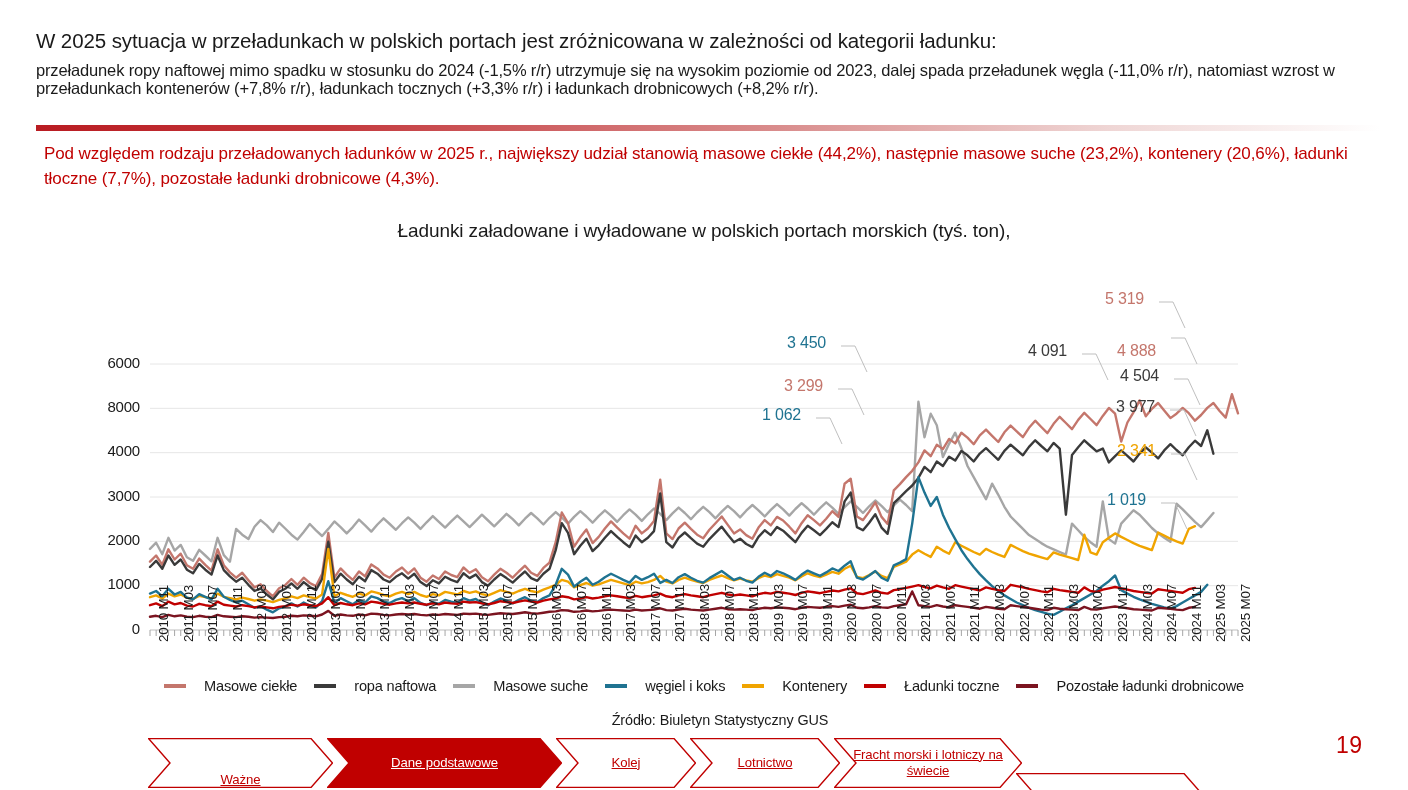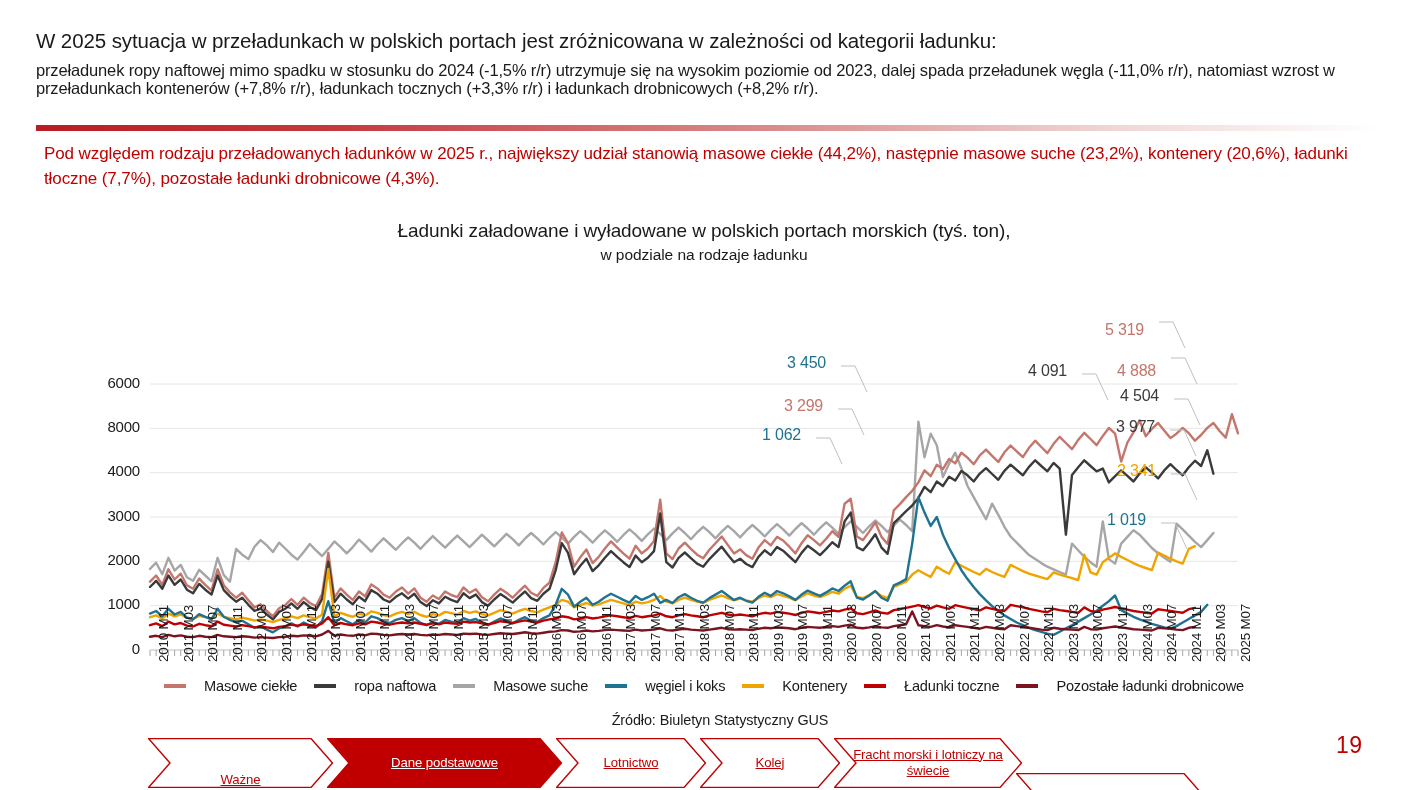--- a/index.html
+++ b/index.html
@@ -100,21 +100,20 @@
 
   <div class="hdr">
     <div class="hdr-title">W 2025 sytuacja w przeładunkach w polskich portach jest zróżnicowana w zależności od kategorii ładunku:</div>
     <div class="hdr-sub">przeładunek ropy naftowej mimo spadku w stosunku do 2024 (-1,5% r/r) utrzymuje się na wysokim poziomie od 2023, dalej spada przeładunek węgla (-11,0% r/r), natomiast wzrost w przeładunkach kontenerów (+7,8% r/r), ładunkach tocznych (+3,3% r/r) i ładunkach drobnicowych (+8,2% r/r).</div>
   </div>
   <div class="rule"></div>
   <div class="red-note">Pod względem rodzaju przeładowanych ładunków w 2025 r., największy udział stanowią masowe ciekłe (44,2%), następnie masowe suche (23,2%), kontenery (20,6%), ładunki tłoczne (7,7%), pozostałe ładunki drobnicowe (4,3%).</div>
 
   <div class="chart-wrap">
     <div class="chart-title">Ładunki załadowane i wyładowane w polskich portach morskich (tyś. ton),</div>
-    <div class="chart-sub">w podziale na rodzaje ładunku</div>
     <div class="plot-host" id="plot-host">
         <svg width="1408" height="400">
           <line x1="150" x2="1238" y1="372" y2="372" stroke="#BFBFBF" stroke-width="1"></line>
           <line x1="150" x2="1238" y1="327.6666666666667" y2="327.6666666666667" stroke="#E6E6E6" stroke-width="1"></line>
           <line x1="150" x2="1238" y1="283.33333333333337" y2="283.33333333333337" stroke="#E6E6E6" stroke-width="1"></line>
           <line x1="150" x2="1238" y1="239" y2="239" stroke="#E6E6E6" stroke-width="1"></line>
           <line x1="150" x2="1238" y1="194.66666666666669" y2="194.66666666666669" stroke="#E6E6E6" stroke-width="1"></line>
           <line x1="150" x2="1238" y1="150.33333333333331" y2="150.33333333333331" stroke="#E6E6E6" stroke-width="1"></line>
           <line x1="150" x2="1238" y1="106" y2="106" stroke="#E6E6E6" stroke-width="1"></line>
           <line x1="150" x2="150" y1="372" y2="378" stroke="#A6A6A6" stroke-width="1"></line>
@@ -361,21 +360,21 @@
         <div class="xlab" style="left: 1090.33px; top: 384px;">2023 M07</div>
         <div class="xlab" style="left: 1114.92px; top: 384px;">2023 M11</div>
         <div class="xlab" style="left: 1139.5px; top: 384px;">2024 M03</div>
         <div class="xlab" style="left: 1164.09px; top: 384px;">2024 M07</div>
         <div class="xlab" style="left: 1188.68px; top: 384px;">2024 M11</div>
         <div class="xlab" style="left: 1213.27px; top: 384px;">2025 M03</div>
         <div class="xlab" style="left: 1237.85px; top: 384px;">2025 M07</div>
         <div class="dlabel" style="left: 787px; top: 76px; color: rgb(31, 115, 145);">3 450</div>
         <div class="dlabel" style="left: 784px; top: 119px; color: rgb(196, 118, 108);">3 299</div>
         <div class="dlabel" style="left: 762px; top: 148px; color: rgb(31, 115, 145);">1 062</div>
-        <div class="dlabel" style="left: 1105px; top: 43px; color: rgb(196, 118, 108);">5 319</div>
+        <div class="dlabel" style="left: 1105px; top: 32px; color: rgb(196, 118, 108);">5 319</div>
         <div class="dlabel" style="left: 1117px; top: 84px; color: rgb(196, 118, 108);">4 888</div>
         <div class="dlabel" style="left: 1028px; top: 84px; color: rgb(58, 58, 58);">4 091</div>
         <div class="dlabel" style="left: 1120px; top: 109px; color: rgb(58, 58, 58);">4 504</div>
         <div class="dlabel" style="left: 1116px; top: 140px; color: rgb(58, 58, 58);">3 977</div>
         <div class="dlabel" style="left: 1117px; top: 184px; color: rgb(240, 164, 0);">2 341</div>
         <div class="dlabel" style="left: 1107px; top: 233px; color: rgb(31, 115, 145);">1 019</div>
       </div>
   </div>
 
   <div class="legend" id="legend">
@@ -417,32 +416,32 @@
           <path d="M0.5,0.5 L163,0.5 L184.5,25 L163,49.5 L0.5,49.5 L22,25 Z" fill="#FFFFFF" stroke="#C00000" stroke-width="1.4"></path>
         </svg>
         <div class="txt">Ważne</div>
       </div>
       <div class="chev active" style="width: 235px; margin-left: -6px;">
         <svg width="235" height="50">
           <path d="M0.5,0.5 L213,0.5 L234.5,25 L213,49.5 L0.5,49.5 L22,25 Z" fill="#C00000" stroke="#C00000" stroke-width="1.4"></path>
         </svg>
         <div class="txt">Dane podstawowe</div>
       </div>
+      <div class="chev" style="width: 140px; margin-left: -6px;">
+        <svg width="140" height="50">
+          <path d="M0.5,0.5 L118,0.5 L139.5,25 L118,49.5 L0.5,49.5 L22,25 Z" fill="#FFFFFF" stroke="#C00000" stroke-width="1.4"></path>
+        </svg>
+        <div class="txt">Kolej</div>
+      </div>
       <div class="chev" style="width: 150px; margin-left: -6px;">
         <svg width="150" height="50">
           <path d="M0.5,0.5 L128,0.5 L149.5,25 L128,49.5 L0.5,49.5 L22,25 Z" fill="#FFFFFF" stroke="#C00000" stroke-width="1.4"></path>
         </svg>
         <div class="txt">Lotnictwo</div>
       </div>
-      <div class="chev" style="width: 140px; margin-left: -6px;">
-        <svg width="140" height="50">
-          <path d="M0.5,0.5 L118,0.5 L139.5,25 L118,49.5 L0.5,49.5 L22,25 Z" fill="#FFFFFF" stroke="#C00000" stroke-width="1.4"></path>
-        </svg>
-        <div class="txt">Kolej</div>
-      </div>
       <div class="chev" style="width: 188px; margin-left: -6px;">
         <svg width="188" height="50">
           <path d="M0.5,0.5 L166,0.5 L187.5,25 L166,49.5 L0.5,49.5 L22,25 Z" fill="#FFFFFF" stroke="#C00000" stroke-width="1.4"></path>
         </svg>
         <div class="txt">Fracht morski i lotniczy na świecie</div>
       </div>
       <div class="chev" style="width: 190px; margin-left: -6px; margin-top: 35px;">
         <svg width="190" height="50">
           <path d="M0.5,0.5 L168,0.5 L189.5,25 L168,49.5 L0.5,49.5 L22,25 Z" fill="#FFFFFF" stroke="#C00000" stroke-width="1.4"></path>
         </svg>

